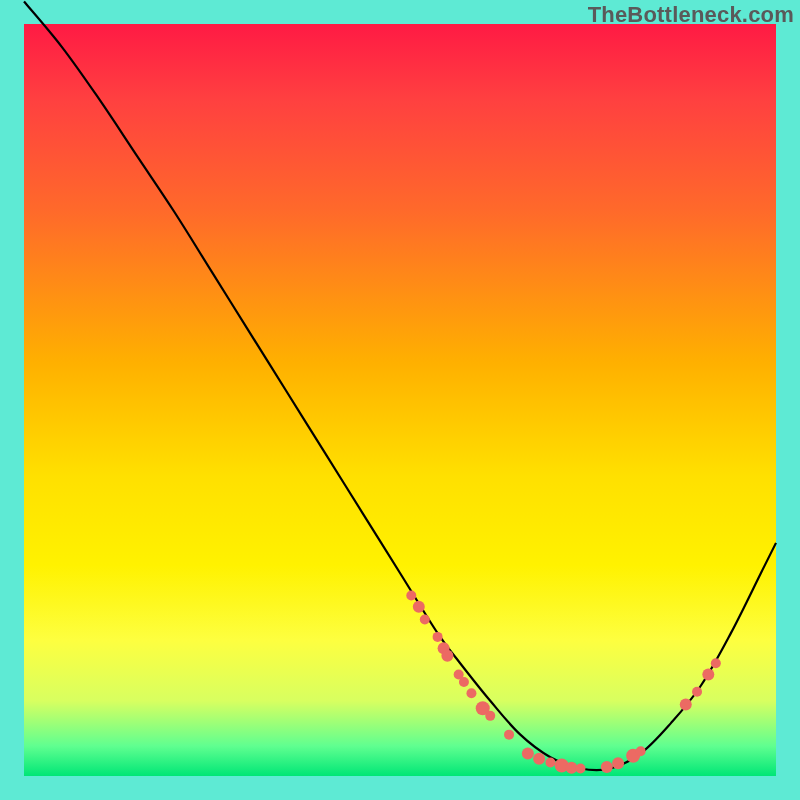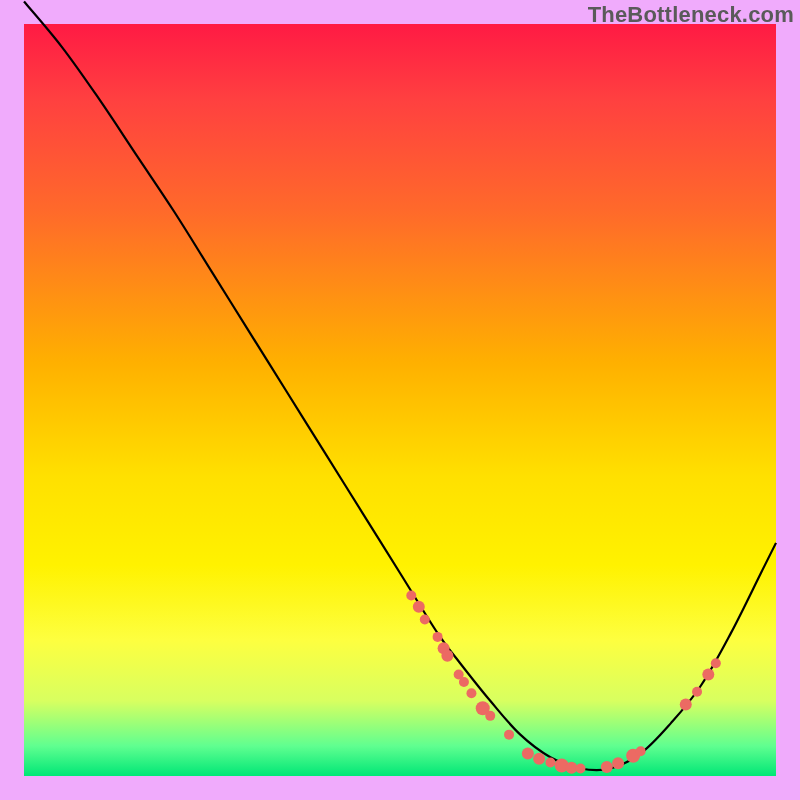--- a/index.html
+++ b/index.html
@@ -1,21 +1,21 @@
 <!DOCTYPE html>
 <html><head>
 <meta charset="utf-8">
 <style>
   * { margin: 0; padding: 0; box-sizing: border-box; }
   html, body { width: 800px; height: 800px; overflow: hidden; background: #000; }
   .container {
     position: relative;
     width: 800px;
     height: 800px;
-    background: #f0abfc;
+    background: #5eead4;
   }
   .plot-area {
     position: absolute;
     left: 24px;
     top: 24px;
     width: 752px;
     height: 752px;
     background: linear-gradient(to bottom,
       #ff1a44 0%,
       #ff4040 10%,

